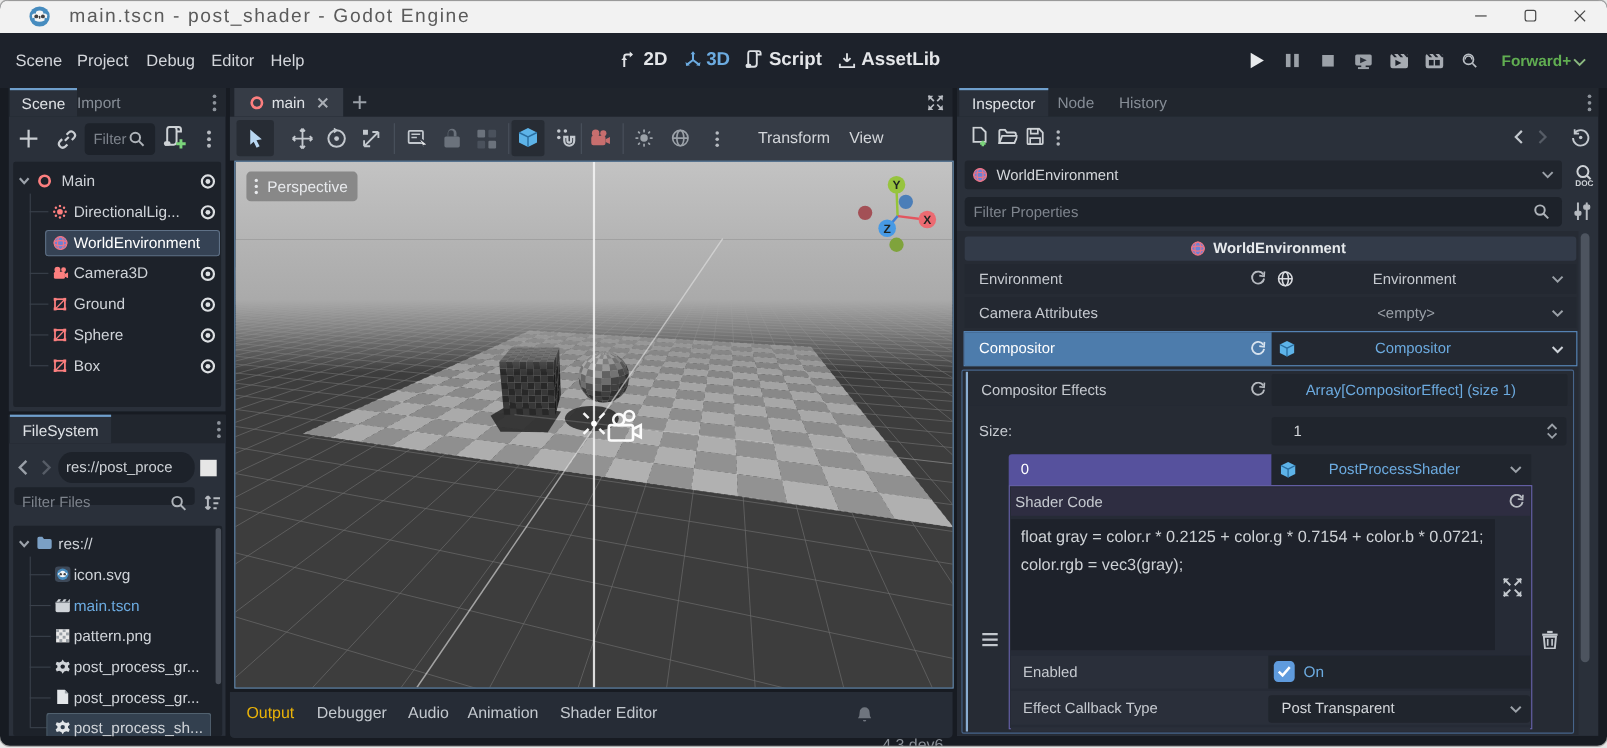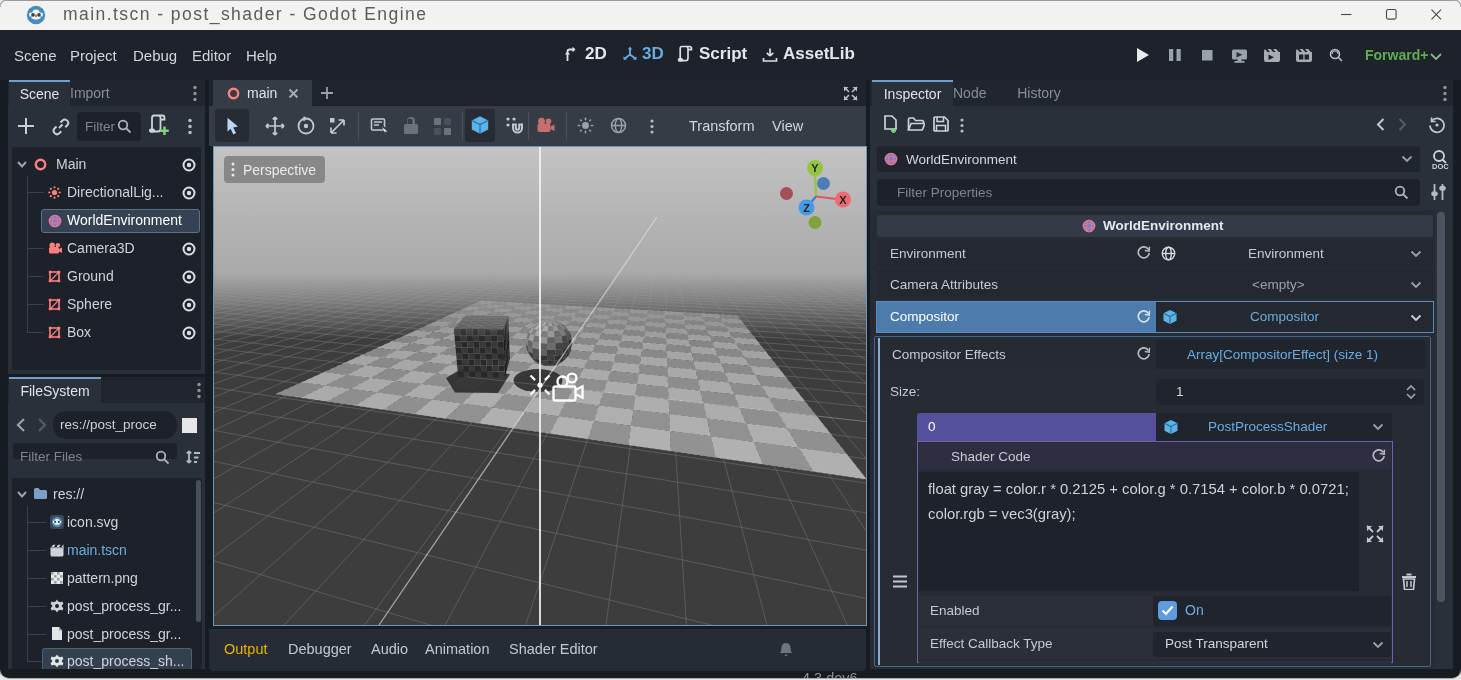--- a/index.html
+++ b/index.html
@@ -993,21 +993,21 @@
 <div class="abs" style="left:509px;top:641px;font-size:14.5px;color:#c3c8ce">Shader Editor</div>
 <svg class="abs" style="left:779px;top:642px" width="14" height="15" viewBox="0 0 14 15" fill="#6f757e">
       <path d="M7 1 a4.5 4.5 0 0 1 4.5 4.5 q0 4 1.5 5.5 H1 q1.5 -1.5 1.5 -5.5 A4.5 4.5 0 0 1 7 1Z"></path>
       <path d="M5.5 12.5 a1.5 1.5 0 0 0 3 0Z"></path>
     </svg>
 <div class="abs" style="left:802px;top:670px;font-size:14.5px;color:#8c9199">4.3.dev6</div>
 
 <div class="abs" style="left:870px;top:80px;width:583px;height:589px;background:#2a303a"></div>
 <div class="abs" style="left:870px;top:80px;width:583px;height:26px;background:#21262e"></div>
 <div class="tab-a" style="left:872px;top:80px;width:81px;height:26px;line-height:25px;text-align:center">Inspector</div>
-<div class="tab-i" style="left:953px;top:80px;width:50px;height:26px;line-height:26px;text-align:left">Node</div>
+<div class="tab-i" style="left:953px;top:80px;width:50px;height:26px;line-height:26px;text-align:center">Node</div>
 <div class="tab-i" style="left:1009px;top:80px;width:60px;height:26px;line-height:26px;text-align:center">History</div>
 <svg class="abs" style="left:1442px;top:85px" width="6" height="17" viewBox="0 0 6 17" fill="#8d939b">
       <circle cx="3" cy="2.5" r="1.7"></circle>
       <circle cx="3" cy="8.5" r="1.7"></circle>
       <circle cx="3" cy="14.5" r="1.7"></circle>
     </svg>
 
 <svg class="abs" style="left:883px;top:115px" width="17" height="19" viewBox="0 0 17 19">
       <path d="M2 1 H9 L13 5 V14 H2Z" fill="none" stroke="#ced2d6" stroke-width="1.7"></path>
       <path d="M10.5 13 V18 M8 15.5 H13" stroke="#7bd47b" stroke-width="2.3"></path>
@@ -1047,21 +1047,21 @@
 <div class="abs" style="left:906px;top:152px;font-size:13.5px;color:#d4d7db">WorldEnvironment</div>
 <svg class="abs" style="left:1401px;top:155px" width="12" height="8" viewBox="0 0 12 8" fill="none" stroke="#9ba1a8" stroke-width="1.8">
       <path d="M1.5 1.5 L6 6 L10.5 1.5"></path>
     </svg>
 <svg class="abs" style="left:1430px;top:149px" width="19" height="21" viewBox="0 0 19 21">
       <circle cx="9" cy="7" r="5" fill="none" stroke="#ced2d6" stroke-width="1.8"></circle>
       <path d="M12.5 10.5 L16 14" stroke="#ced2d6" stroke-width="1.8"></path>
       <text x="2" y="20" font-family="Liberation Sans,sans-serif" font-size="7.5" font-weight="bold" fill="#ced2d6">DOC</text>
     </svg>
 
-<div class="field" style="left:877px;top:179px;width:543px;height:27px;line-height:27px;padding-left:20px">Filter Properties</div>
+<div class="field" style="left:877px;top:179px;width:543px;height:27px;line-height:27px;padding-left:8px">Filter Properties</div>
 <svg class="abs" style="left:1394px;top:185px" width="15" height="15" viewBox="0 0 15 15" fill="none" stroke="#aeb3b9" stroke-width="1.8">
       <circle cx="6" cy="6" r="4.3"></circle>
       <path d="M9.3 9.3 L13.5 13.5"></path>
     </svg>
 <svg class="abs" style="left:1430px;top:183px" width="17" height="18" viewBox="0 0 17 18" stroke="#b6bac0" fill="#b6bac0">
       <path d="M4.5 1 V17 M12.5 1 V17" stroke-width="1.8" fill="none"></path>
       <rect x="1.8" y="9" width="5.4" height="3.6" rx="1"></rect>
       <rect x="9.8" y="3.5" width="5.4" height="3.6" rx="1"></rect>
     </svg>
 
@@ -1141,21 +1141,21 @@
       <path d="M8 1 L14.5 4.2 V11.8 L8 15 L1.5 11.8 V4.2Z" fill="#5db3e8"></path>
       <path d="M1.5 4.2 L8 7.5 L14.5 4.2 M8 7.5 V15" stroke="#2a6ea0" stroke-width="1.2" fill="none"></path>
     </svg>
 <div class="abs" style="left:1208px;top:419px;font-size:13.5px;color:#6cabe0">PostProcessShader</div>
 <svg class="abs" style="left:1372px;top:423px" width="12" height="8" viewBox="0 0 12 8" fill="none" stroke="#9ba1a8" stroke-width="1.8">
       <path d="M1.5 1.5 L6 6 L10.5 1.5"></path>
     </svg>
 
 <div class="abs" style="left:917px;top:441px;width:476px;height:222px;border:1.5px solid #6a63ae;background:#262b36"></div>
 <div class="abs" style="left:919px;top:443px;width:472px;height:26px;background:#2e2d41"></div>
-<div class="abs ilab" style="left:951px;top:449px">Shader Code</div>
+<div class="abs ilab" style="left:923px;top:449px">Shader Code</div>
 <svg class="abs" style="left:1371px;top:449px" width="15" height="15" viewBox="0 0 15 15" fill="none" stroke="#b6bac0" stroke-width="1.7">
       <path d="M12.5 3.5 A 5.5 5.5 0 1 0 13.2 7.2"></path>
       <path d="M13.5 0.8 L13.2 5.2 L8.8 4.6" stroke-width="1.5"></path>
     </svg>
 
 <div class="abs" style="left:919px;top:472px;width:440px;height:119px;background:#1e222b"></div>
 <div class="abs" style="left:928px;top:481px;font-size:14.8px;color:#ced2d6;white-space:nowrap">float gray = color.r * 0.2125 + color.g * 0.7154 + color.b * 0.0721;</div>
 <div class="abs" style="left:928px;top:506px;font-size:14.8px;color:#ced2d6">color.rgb = vec3(gray);</div>
 <svg class="abs" style="left:1366px;top:525px" width="18" height="18" viewBox="0 0 18 18" fill="#c3c8ce">
       <path d="M1 1 H6 L1 6Z M17 1 V6 L12 1Z M1 17 V12 L6 17Z M17 17 H12 L17 12Z"></path>

